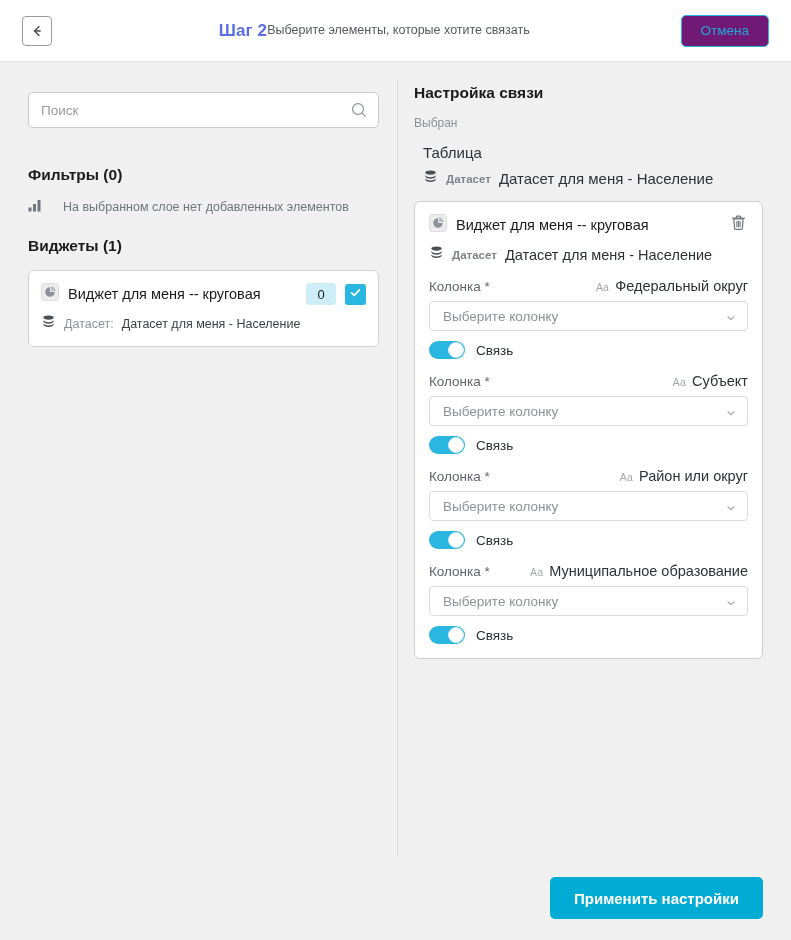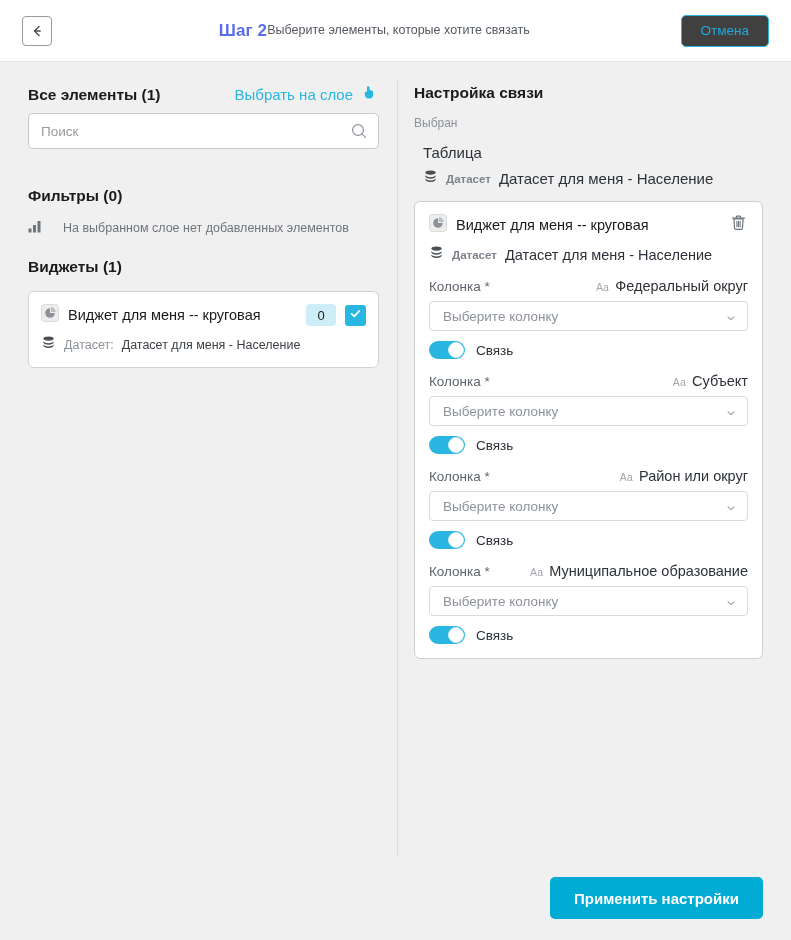--- a/index.html
+++ b/index.html
@@ -70,21 +70,21 @@
     line-height: 16px;
     margin-top: 1px;
   }
 
   .cancel-btn {
     flex: 0 0 auto;
     height: 32px;
     padding: 0 19px;
     border: 1px solid #29b6e0;
     border-radius: 5px;
-    background: #404040;
+    background: #701a75;
     color: #21a9d8;
     font-size: 13.5px;
     font-family: "Liberation Sans", sans-serif;
     cursor: pointer;
     line-height: 30px;
   }
 
   
   .content {
     flex: 1 1 auto;
@@ -438,35 +438,20 @@
       <div class="header-sub">Выберите элементы, которые хотите связать</div>
     </div>
     <button class="cancel-btn">Отмена</button>
   </div>
 
   <div class="content">
     <div class="divider-v"></div>
 
     <div class="left-panel">
 
-      <div class="left-head">
-        <div class="section-title">Все элементы (1)</div>
-        <div class="pick-on-layer">
-          <span class="txt">Выбрать на слое</span>
-          <span>
-            <svg width="17" height="17" viewBox="0 0 20 20" fill="none">
-              <path d="M8.2 9.2V4.4c0-.77.62-1.4 1.38-1.4.77 0 1.39.63 1.39 1.4v4.3" fill="#29b6e0"></path>
-              <path d="M11 8.2c0-.6.5-1.1 1.1-1.1.6 0 1.1.5 1.1 1.1v1.6" fill="#29b6e0"></path>
-              <path d="M13.2 9c0-.6.5-1.05 1.05-1.05.6 0 1.05.45 1.05 1.05v2" fill="#29b6e0"></path>
-              <path d="M5.6 11.2c0-1.4.9-2.1 1.6-2.1.5 0 1 .3 1 .9v1.6" fill="#29b6e0"></path>
-              <path d="M5.6 11.1c0 3.6 1.7 5.9 4.6 5.9h1.4c2.2 0 3.7-1.5 3.7-3.8V9c0-.6-.45-1.05-1.05-1.05-.55 0-1.05.45-1.05 1.05 0-.6-.5-1.1-1.1-1.1-.6 0-1.1.5-1.1 1.1V4.4c0-.77-.62-1.4-1.39-1.4-.76 0-1.38.63-1.38 1.4v5.6c0-.6-.5-.9-1-.9-.7 0-1.63.7-1.63 2.1z" fill="#29b6e0"></path>
-            </svg>
-          </span>
-        </div>
-      </div>
 
       <div class="search-wrap">
         <input class="search-input" type="text" value="" placeholder="Поиск" style="">
         <span class="search-icon-btn">
           <svg width="20" height="20" viewBox="0 0 20 20" fill="none">
             <circle cx="9" cy="9" r="5.4" stroke="#8d9299" stroke-width="1.2"></circle>
             <path d="M12.9 12.9L16.4 16.4" stroke="#8d9299" stroke-width="1.2" stroke-linecap="round"></path>
           </svg>
         </span>
       </div>

